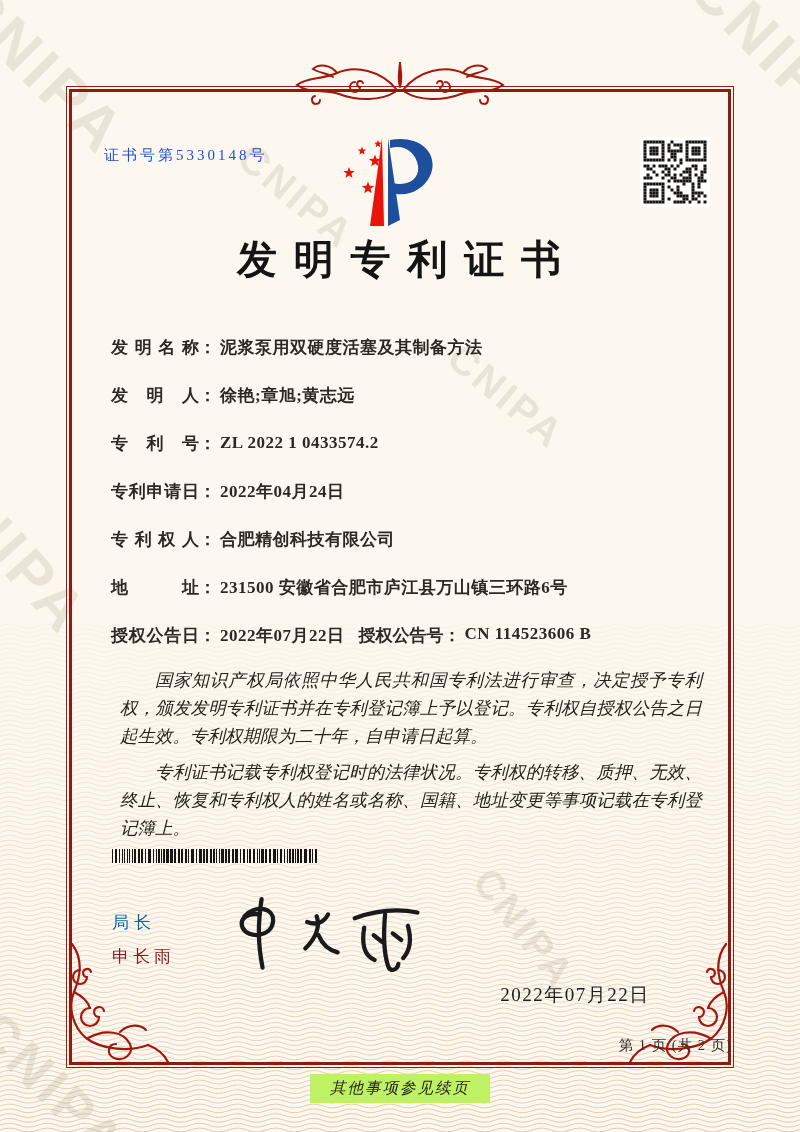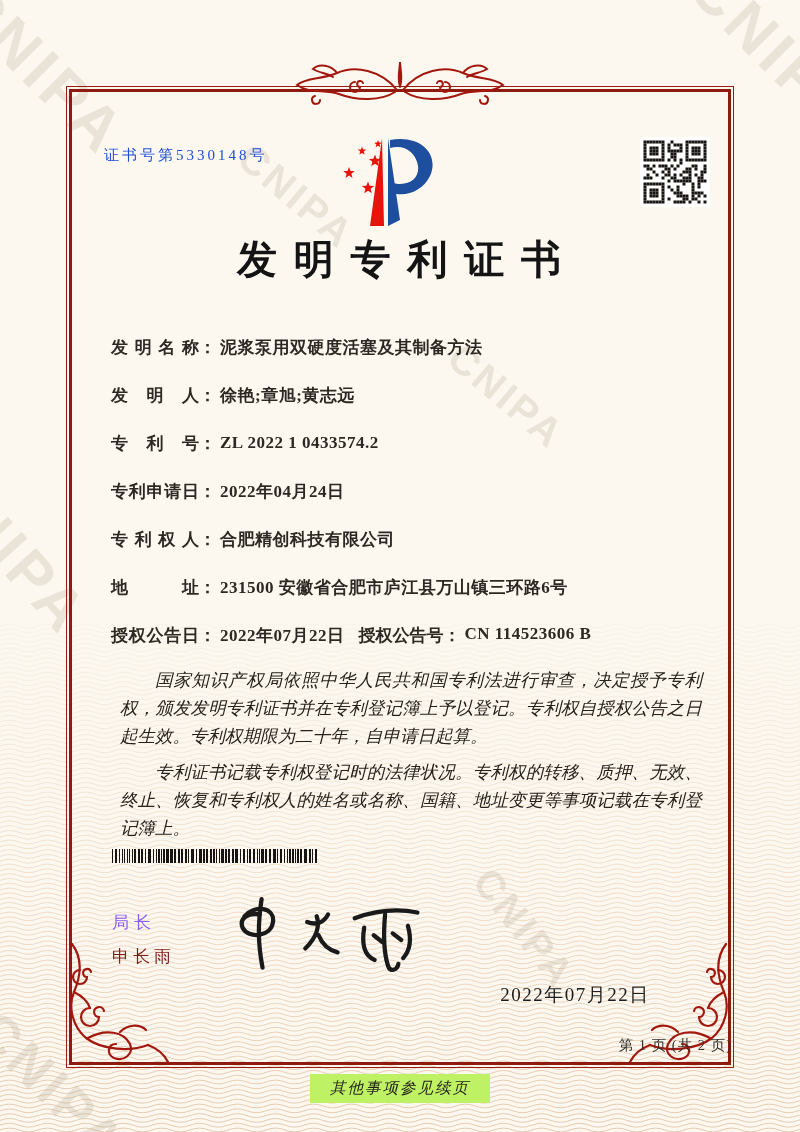--- a/index.html
+++ b/index.html
@@ -34,21 +34,21 @@
   .f-colon{display:inline-block; margin-right:4px;}
   .f-value{letter-spacing:0.5px; white-space:nowrap;}
   .pair2{display:flex; align-items:flex-start; margin-left:14px;}
   .body-text{
     position:absolute; left:112px; top:658px; width:598px;
     font-size:17.5px; font-style:italic; color:#27211b; line-height:28px; text-align:justify;
   }
   .body-text p{margin:8px; text-indent:2em;}
   .barcode{position:absolute; left:112px; top:849px;}
   .signer-title{position:absolute; left:112px; top:911px; font-family:Liberation Serif, serif;
-    font-size:17px; color:#8b5cf6; letter-spacing:5px;}
+    font-size:17px; color:#0369a1; letter-spacing:5px;}
   .signer-name{position:absolute; left:112px; top:945px; font-family:"Liberation Sans","DejaVu Sans",sans-serif;
     font-size:17px; color:#7f1d1d; letter-spacing:4px;}
   .signature{position:absolute; left:225px; top:884px; z-index:5;}
   .issue-date{position:absolute; left:470px; top:982px; width:210px; text-align:center;
     font-size:19px; color:#1d1d1d; letter-spacing:1.5px;}
   .page-info{position:absolute; left:66px; top:1036px; width:666px; text-align:right;
     font-size:14.5px; color:#33302c; letter-spacing:1px;}
   .footer-note{
     position:absolute; left:50%; top:1074px; transform:translateX(-50%);
     background:#bef264; padding:4px 20px; font-size:15.5px; font-style:italic; color:#221e19;

